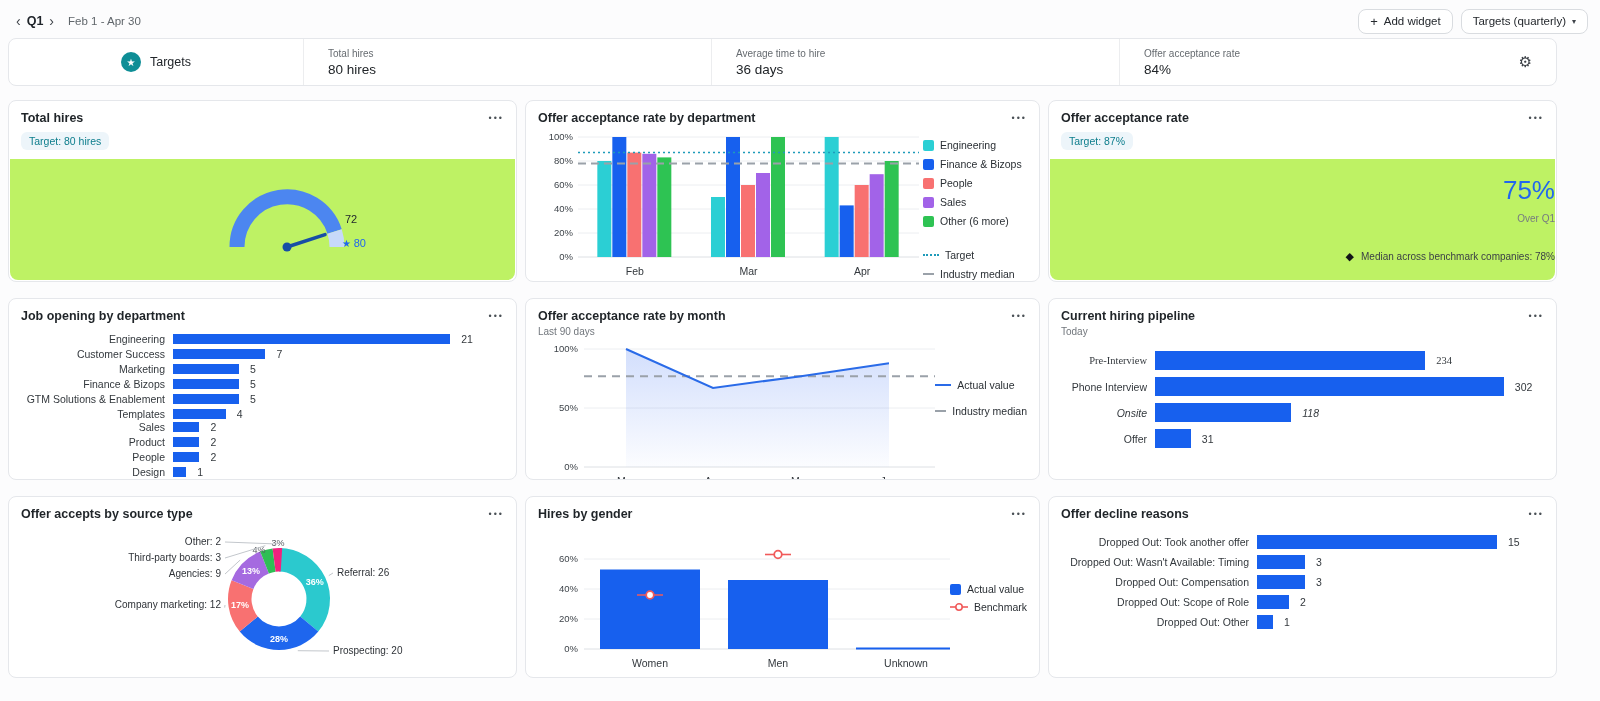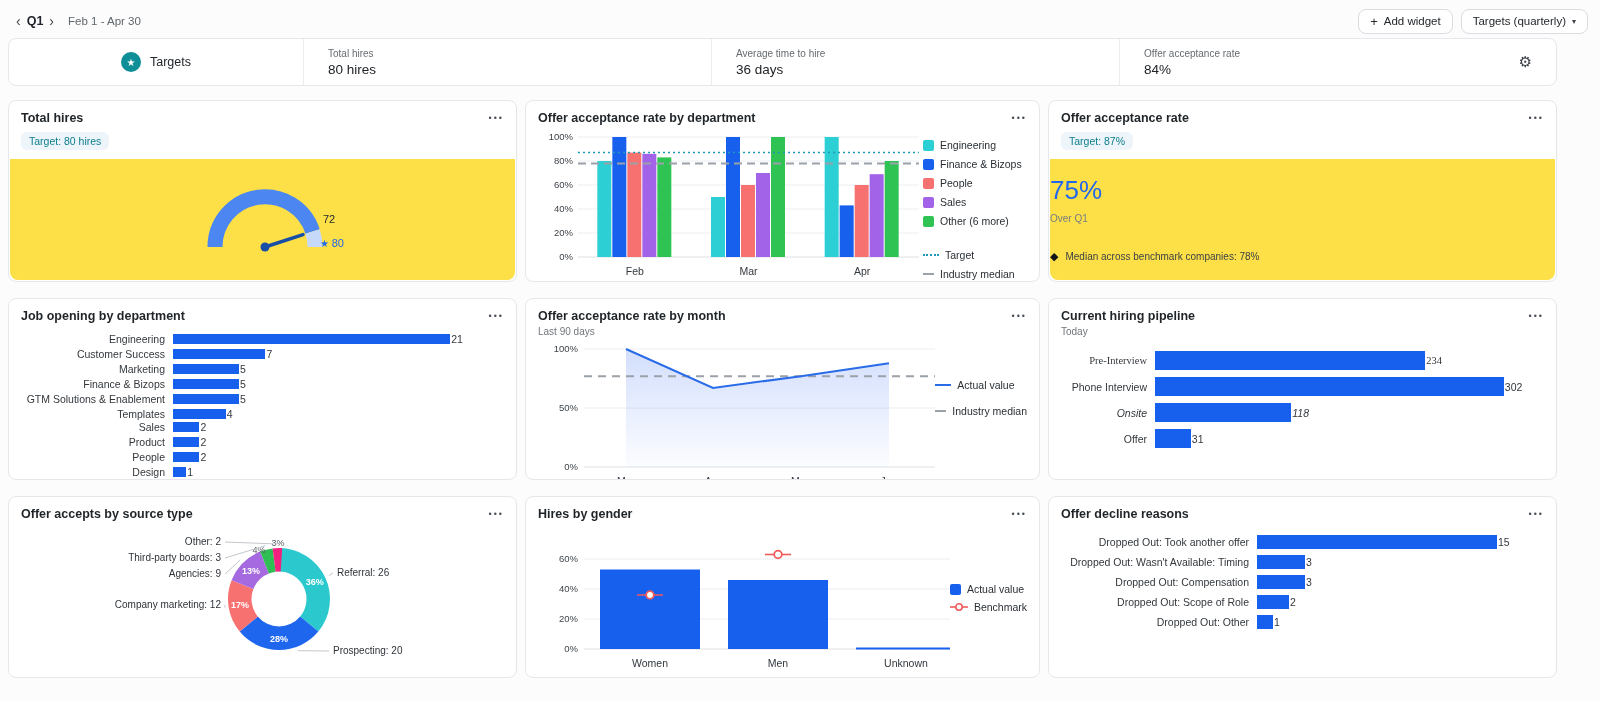--- a/index.html
+++ b/index.html
@@ -33,43 +33,43 @@
 
   
   .grid { display:grid; grid-template-columns:509px 515px 509px; grid-auto-rows:182px; gap:16px 8px; margin-left:8px; width:1549px; }
   .widget { background:#fff; border:1px solid #E5E7EB; border-radius:8px; padding:10px 12px; position:relative; overflow:hidden; }
   .w-head { display:flex; align-items:flex-start; justify-content:space-between; }
   .w-title { font-size:12.5px; font-weight:700; color:#1F2428; }
   .w-sub { font-size:10px; color:#71767C; margin-top:3px; }
   .ellipsis { font-size:9px; letter-spacing:2px; color:#4A5056; cursor:pointer; line-height:10px; padding-top:2px; }
   .badge { display:inline-block; margin-top:7px; background:#EDF5FA; color:#0C7D8C; font-size:10.5px; font-weight:500;
            padding:3px 8px; border-radius:6px; }
-  .panel-gray { position:absolute; left:1px; right:1px; bottom:1px; top:58px; background:#fde047; border-radius:0 0 8px 8px;
-                display:flex; flex-direction:column; align-items:flex-start; }
+  .panel-gray { position:absolute; left:1px; right:1px; bottom:1px; top:58px; background:#bef264; border-radius:0 0 8px 8px;
+                display:flex; flex-direction:column; align-items:flex-end; }
 
   
   .big-val { font-size:26px; font-weight:500; color:#2166EE; margin-top:16px; }
   .big-sub { font-size:10px; color:#767B80; margin-top:7px; }
   .bench-row { display:flex; align-items:center; gap:7px; margin-top:26px; font-size:10px; color:#3A3F45; }
   .gem-icon { font-size:11px; color:#121417; }
 
   
   .chart-flex { display:flex; align-items:flex-start; }
   .legend-col { display:flex; flex-direction:column; gap:7px; padding-top:14px; }
   .legend-item { display:flex; align-items:center; gap:6px; font-size:10.5px; color:#2A2F34; white-space:nowrap; }
   .sw { width:11px; height:11px; border-radius:2px; flex:0 0 auto; }
   .line-sw { width:16px; height:0; flex:0 0 auto; }
   .legend-gap { height:8px; }
 
   
   .hbars { margin-top:10px; }
   .hrow { display:flex; align-items:center; }
   .hlabel { text-align:right; padding-right:8px; font-size:10.5px; color:#33383D; flex:0 0 auto; white-space:nowrap; }
   .hbar { background:#1760EE; flex:0 0 auto; }
-  .hval { font-size:10.5px; color:#33383D; padding-left:1px; }
+  .hval { font-size:10.5px; color:#33383D; padding-left:11px; }
 
   svg text { font-family:"Liberation Sans",sans-serif; }
 </style>
 </head>
 <body>
 
 <div class="topbar">
   <span class="nav-chevron">‹</span>
   <span class="period">Q1</span>
   <span class="nav-chevron">›</span>

